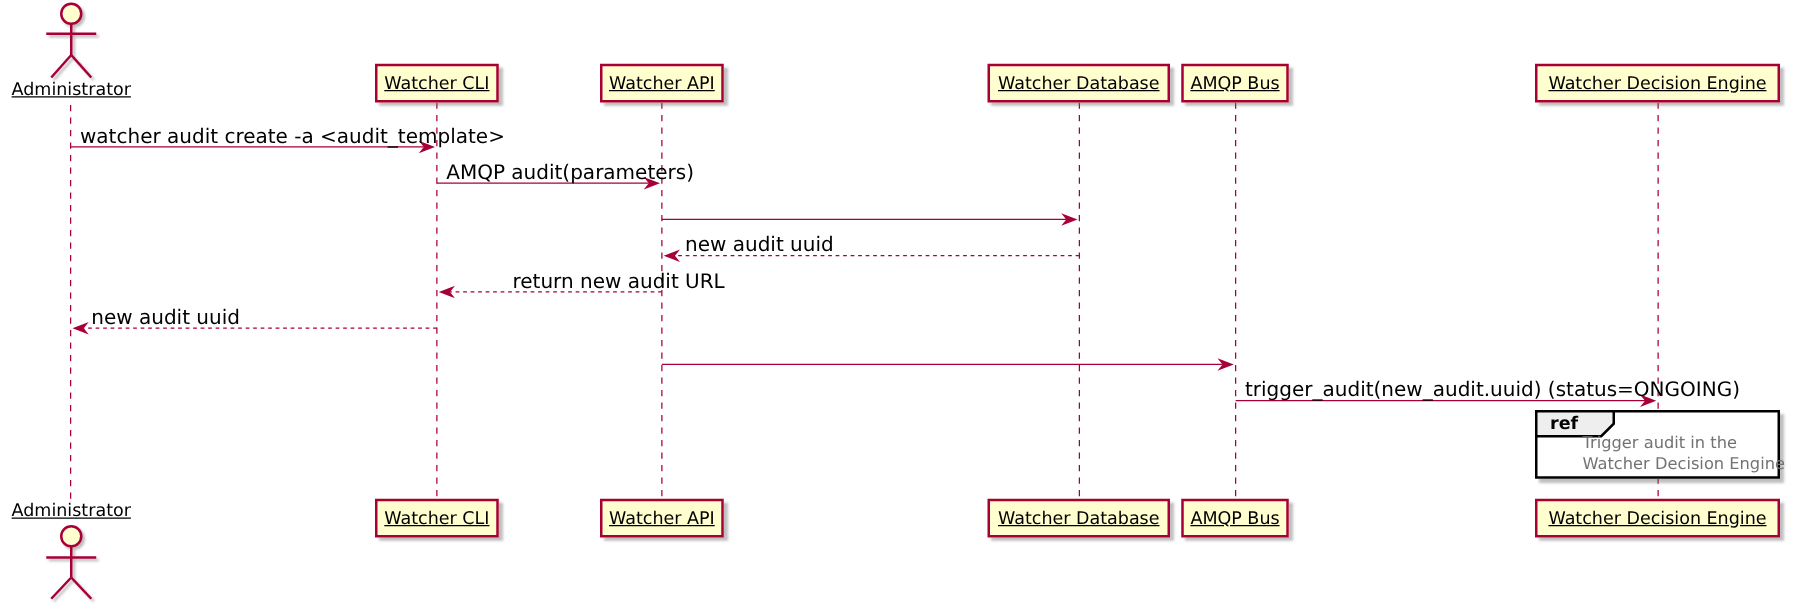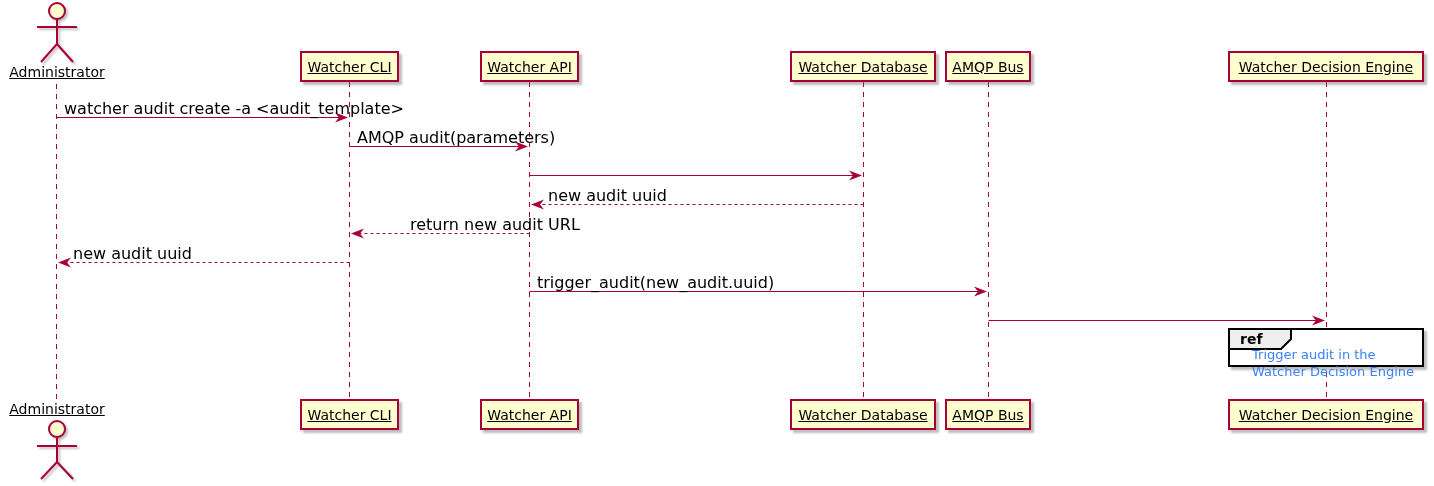--- a/index.html
+++ b/index.html
@@ -42,38 +42,38 @@
   .msg {
     position: absolute;
     font-size: 16px;
     color: #000;
     white-space: nowrap;
     line-height: 16px;
   }
   .ref-box {
     position: absolute;
     left: 1228px; top: 328px;
-    width: 196px; height: 39px;
+    width: 196px; height: 55px;
     background: #ffffff;
     border: 2px solid #000000;
     box-shadow: 3px 3px 2px rgba(110,110,110,0.45);
   }
   .ref-tab-svg { position: absolute; left: -2px; top: -2px; }
   .ref-keyword {
     position: absolute;
     left: 10px; top: 1px;
     font-size: 14px;
     font-weight: bold;
     color: #000;
   }
   .ref-line {
     position: absolute;
-    left: 22px;
+    left: 36px;
     font-size: 13px;
-    color: #3b82f6;
+    color: #737373;
     white-space: nowrap;
     line-height: 16px;
   }
 </style>
 </head>
 <body>
 
 <div class="canvas">
 
   <svg class="svg-layer" width="1434" height="486" viewBox="0 0 1434 486">
@@ -153,21 +153,21 @@
   <div class="pbox" style="left:480px; top:51px; width:99px;">Watcher API</div>
   <div class="pbox" style="left:790px; top:51px; width:146px;">Watcher Database</div>
   <div class="pbox" style="left:945px; top:51px; width:86px;">AMQP Bus</div>
   <div class="pbox" style="left:1228px; top:51px; width:196px;">Watcher Decision Engine</div>
 
   <div class="msg" style="left:64px; top:101px;">watcher audit create -a &lt;audit_template&gt;</div>
   <div class="msg" style="left:357px; top:130px;">AMQP audit(parameters)</div>
   <div class="msg" style="left:548px; top:188px;">new audit uuid</div>
   <div class="msg" style="left:366px; top:217px;margin-left:44px;">return new audit URL</div>
   <div class="msg" style="left:73px; top:246px;">new audit uuid</div>
-  <div class="msg" style="left:537px; top:275px;">trigger_audit(new_audit.uuid)</div>
+  <div class="msg" style="left:996px; top:304px;">trigger_audit(new_audit.uuid) (status=ONGOING)</div>
 
   <div class="ref-box">
     <svg class="ref-tab-svg" width="70" height="24">
       <path d="M1,1 H63 V11 L53,21 H1 Z" fill="#EEEEEE" stroke="#000000" stroke-width="2"></path>
     </svg>
     <span class="ref-keyword">ref</span>
     <div class="ref-line" style="top:17px;">Trigger audit in the</div>
     <div class="ref-line" style="top:34px;">Watcher Decision Engine</div>
   </div>
 

